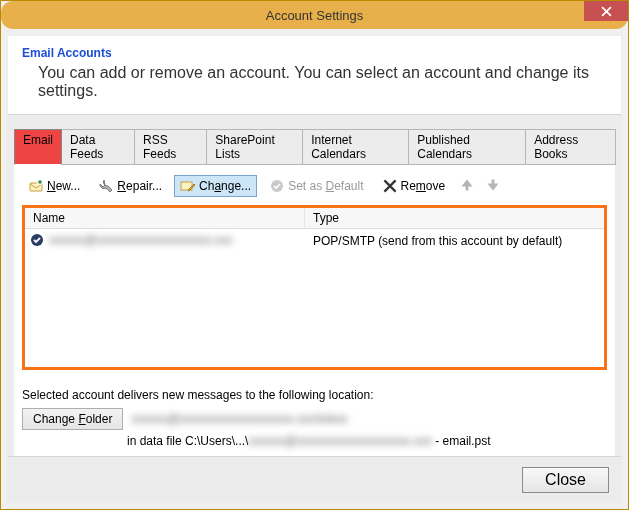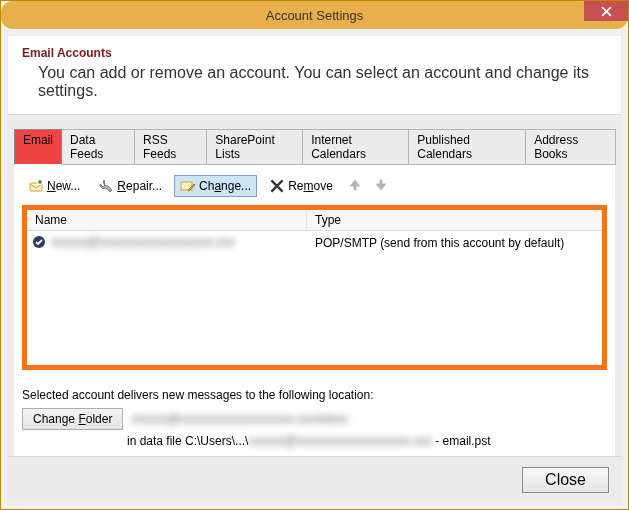--- a/index.html
+++ b/index.html
@@ -55,21 +55,21 @@
     flex-direction: column;
   }
   .header-panel {
     background: #fff;
     padding: 10px 14px 14px 14px;
     border-bottom: 1px solid #d6d6d6;
   }
   .header-panel h1 {
     font-size: 12px;
     font-weight: bold;
-    color: #7f1d1d;
+    color: #1d4ed8;
     margin-bottom: 4px;
   }
   .header-panel p {
     font-size: 16px;
     color: #333;
     margin-left: 16px;
   }
   .tab-row {
     display: flex;
     padding: 14px 6px 0 6px;
@@ -128,21 +128,21 @@
     cursor: pointer;
   }
   .underline-letter { text-decoration: underline; }
   .icon {
     width: 16px; height: 16px;
     display: inline-flex;
     align-items: center;
     justify-content: center;
   }
   .list-area {
-    border: 5px solid #f97316;
+    border: 3px solid #f97316;
     height: 165px;
     background: #fff;
   }
   .list-header {
     display: flex;
     background: #f7f7f7;
     border-bottom: 1px solid #ddd;
     font-size: 12px;
   }
   .col-name { width: 280px; padding: 3px 8px; border-right: 1px solid #e5e5e5;}
@@ -256,20 +256,29 @@
         <span class="tb-btn selected">
           <span class="icon">
             <svg width="16" height="16" viewBox="0 0 16 16">
                 <rect x="1" y="4" width="11" height="8" fill="#fdf2c4" stroke="#caa23a"></rect>
                 <path d="M9 11 l5-5 1 1 -5 5 -2 1 z" fill="#e0b050" stroke="#a77d20"></path>
               </svg>
           </span>
           <span>Ch<span class="underline-letter">a</span><span>nge...</span></span>
         </span>
 
+        <span class="tb-btn disabled">
+          <span class="icon">
+            <svg width="16" height="16" viewBox="0 0 16 16">
+                <circle cx="8" cy="8" r="6" fill="#c9c9c9"></circle>
+                <path d="M5 8 l2 2 4-4" stroke="#fff" stroke-width="1.6" fill="none"></path>
+              </svg>
+          </span>
+          <span>Set as <span class="underline-letter">D</span><span>efault</span></span>
+        </span>
 
         <span class="tb-btn">
           <span class="icon">
             <svg width="14" height="14" viewBox="0 0 10 10">
                 <path d="M1 1 L9 9 M9 1 L1 9" stroke="#333" stroke-width="1.6"></path>
               </svg>
           </span>
           <span>Re<span class="underline-letter">m</span><span>ove</span></span>
         </span>
 

